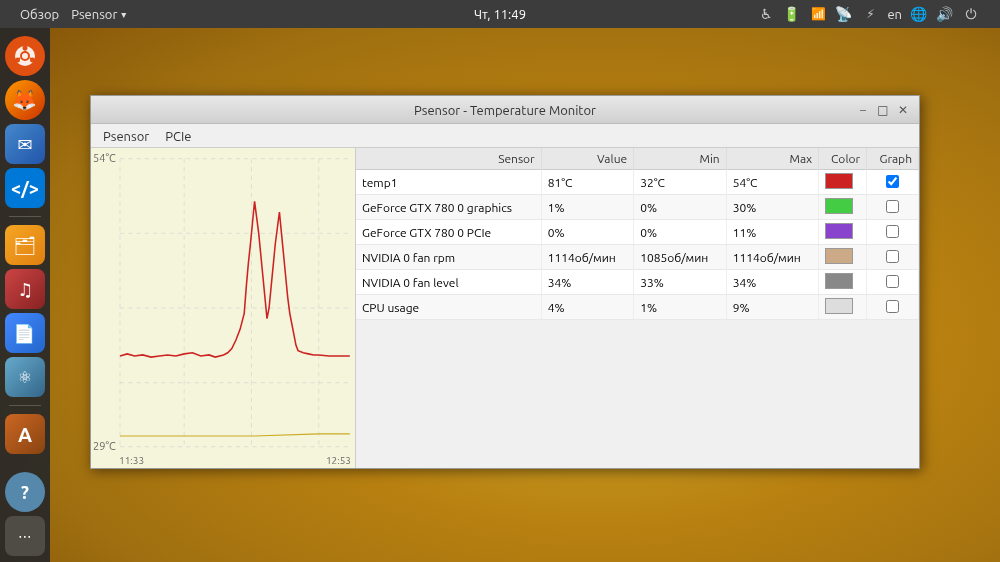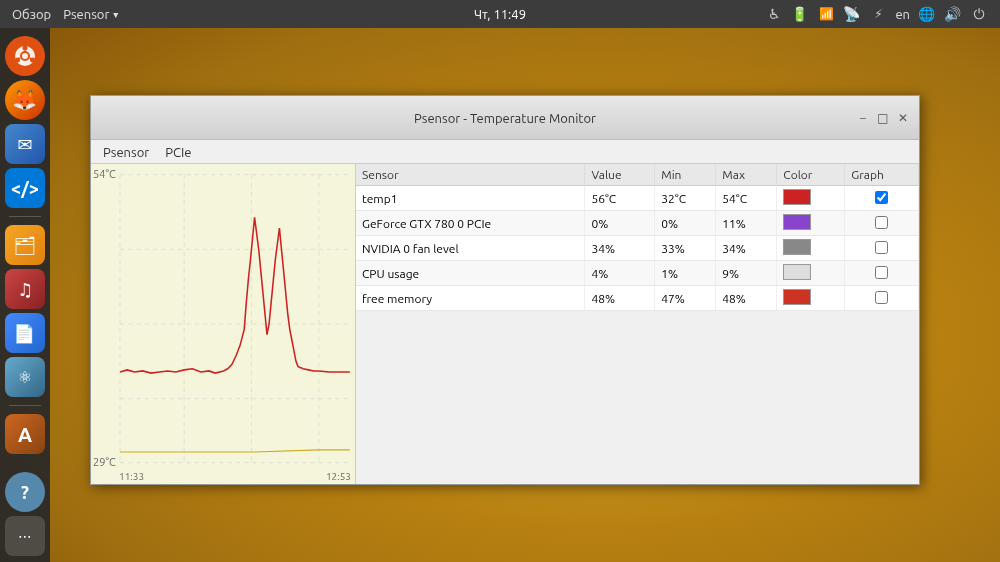--- a/index.html
+++ b/index.html
@@ -23,21 +23,21 @@
 
     
     .top-panel {
       position: absolute;
       top: 0; left: 0; right: 0;
       height: 28px;
       background: #3c3c3c;
       display: flex;
       align-items: center;
       z-index: 100;
-      padding: 0 12px;
+      padding: 0 20px;
       gap: 4px;
     }
     .panel-left {
       display: flex;
       align-items: center;
       gap: 12px;
       flex: 1;
     }
     .panel-center {
       position: absolute;
@@ -125,21 +125,21 @@
       top: 95px;
       left: 90px;
       width: 830px;
       background: #f0f0f0;
       border: 1px solid #999;
       box-shadow: 2px 2px 12px rgba(0,0,0,0.5);
       z-index: 200;
     }
     .window-titlebar {
       background: linear-gradient(180deg, #e8e8e8, #d0d0d0);
-      height: 44px;
+      height: 28px;
       display: flex;
       align-items: center;
       padding: 10px 8px;
       border-bottom: 1px solid #bbb;
       position: relative;
     }
     .window-title {
       position: absolute;
       left: 50%;
       transform: translateX(-50%);
@@ -221,21 +221,21 @@
       width: 100%;
       border-collapse: collapse;
       font-size: 12px;
     }
     thead tr {
       background: #e8e8e8;
       border-bottom: 1px solid #ccc;
     }
     th {
       padding: 4px 6px;
-      text-align: left;
+      text-align: right;
       font-weight: normal;
       color: #333;
       border-right: 1px solid #ddd;
       white-space: nowrap;
     }
     td {
       padding: 3px 6px;
       border-bottom: 1px solid #e8e8e8;
       border-right: 1px solid #eee;
       white-space: nowrap;
@@ -374,43 +374,67 @@
             <th>Value</th>
             <th>Min</th>
             <th>Max</th>
             <th>Color</th>
             <th>Graph</th>
           </tr>
         </thead>
         <tbody id="sensor-tbody">
         <tr>
     <td>temp1</td>
-    <td>56°C</td>
+    <td>81°C</td>
     <td>32°C</td>
     <td>54°C</td>
     <td>
       <span class="color-swatch" style="background:#cc2222;"></span>
     </td>
     <td class="checkbox-cell">
       <input type="checkbox" checked="" style="">
+    </td>
+  </tr>
+            <tr>
+    <td>GeForce GTX 780 0 graphics</td>
+    <td>1%</td>
+    <td>0%</td>
+    <td>30%</td>
+    <td>
+      <span class="color-swatch" style="background:#44cc44;"></span>
+    </td>
+    <td class="checkbox-cell">
+      <input type="checkbox" style="">
     </td>
   </tr>
             <tr>
     <td>GeForce GTX 780 0 PCIe</td>
     <td>0%</td>
     <td>0%</td>
     <td>11%</td>
     <td>
       <span class="color-swatch" style="background:#8844cc;"></span>
     </td>
     <td class="checkbox-cell">
       <input type="checkbox" style="">
     </td>
   </tr>
             <tr>
+    <td>NVIDIA 0 fan rpm</td>
+    <td>1114об/мин</td>
+    <td>1085об/мин</td>
+    <td>1114об/мин</td>
+    <td>
+      <span class="color-swatch" style="background:#ccaa88;"></span>
+    </td>
+    <td class="checkbox-cell">
+      <input type="checkbox" style="">
+    </td>
+  </tr>
+            <tr>
     <td>NVIDIA 0 fan level</td>
     <td>34%</td>
     <td>33%</td>
     <td>34%</td>
     <td>
       <span class="color-swatch" style="background:#888888;"></span>
     </td>
     <td class="checkbox-cell">
       <input type="checkbox" style="">
     </td>
@@ -420,29 +444,17 @@
     <td>4%</td>
     <td>1%</td>
     <td>9%</td>
     <td>
       <span class="color-swatch" style="background:#dddddd;"></span>
     </td>
     <td class="checkbox-cell">
       <input type="checkbox" style="">
     </td>
   </tr>
-            <tr>
-    <td>free memory</td>
-    <td>48%</td>
-    <td>47%</td>
-    <td>48%</td>
-    <td>
-      <span class="color-swatch" style="background:#cc3322;"></span>
-    </td>
-    <td class="checkbox-cell">
-      <input type="checkbox" style="">
-    </td>
-  </tr>
           </tbody>
       </table>
     </div>
   </div>
 </div>
 
 </body></html>

